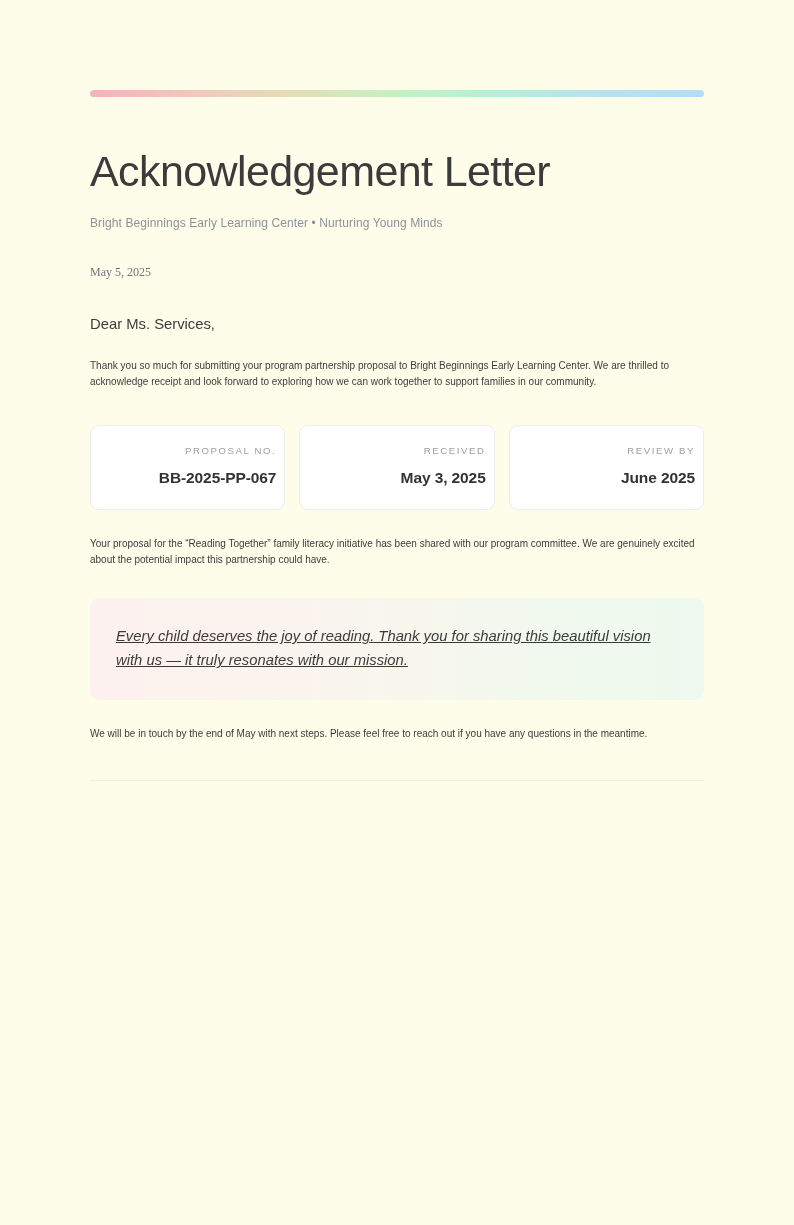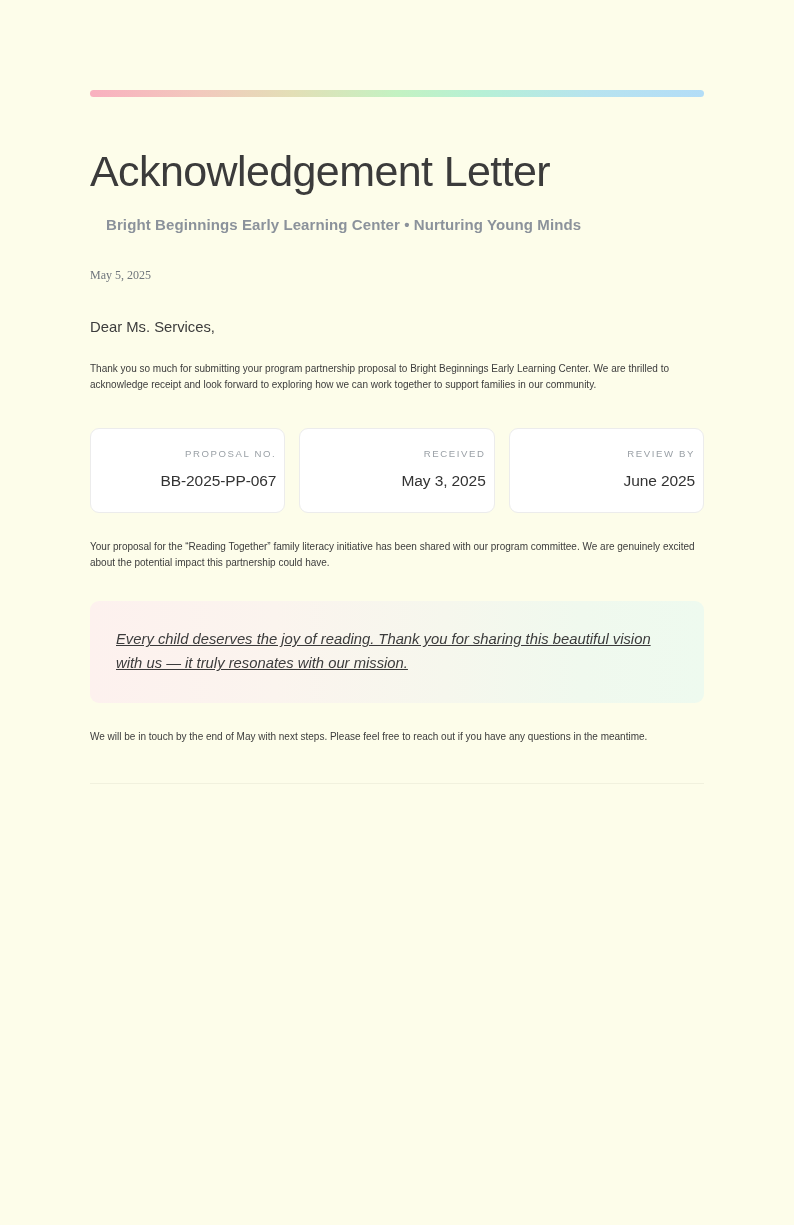--- a/index.html
+++ b/index.html
@@ -41,25 +41,24 @@
   
   .doc-title {
     font-size: 43px;
     font-weight: normal;
     letter-spacing: -0.6px;
     color: #3b3b3b;
     margin: 0 0 22px 0;
     line-height: 1.05;
   }
   .doc-subtitle {
-    font-size: 15px;
+    font-size: 12px;
     color: #8b929b;
-    margin: 16px;
+    margin: 0;
     letter-spacing: 0.1px;
-    font-weight: bold;
   }
 
   
   .letter-date {
     margin-top: 35px;
     font-size: 12px;
     color: #6f757c;
     font-family: Liberation Serif, serif;
   }
 
@@ -110,21 +109,21 @@
   }
   .info-card-label {
     font-size: 9.6px;
     letter-spacing: 1.6px;
     color: #9aa0a6;
     text-transform: uppercase;
     margin-bottom: 13px;
   }
   .info-card-value {
     font-size: 15.5px;
-    font-weight: normal;
+    font-weight: bold;
     color: #333333;
     letter-spacing: -0.1px;
   }
 
   
   .quote-block {
     margin-top: 30px;
     border-radius: 9px;
     padding: 27px 28px 27px 26px;
     background: linear-gradient(90deg,

